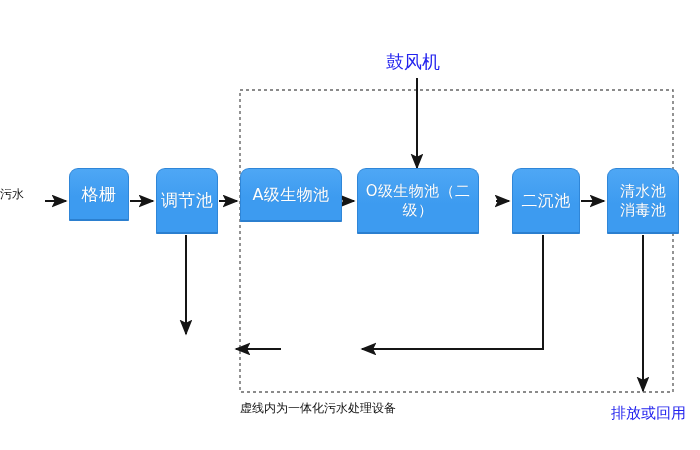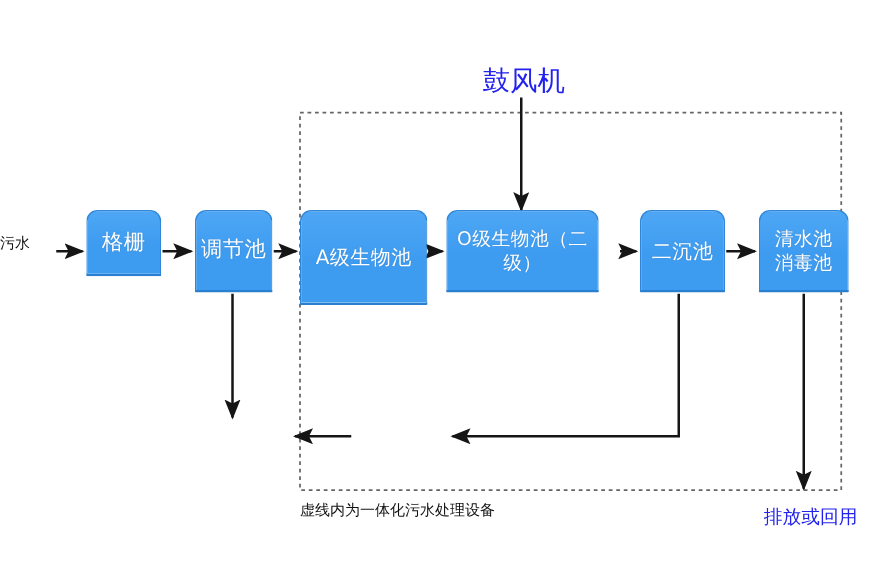--- a/index.html
+++ b/index.html
@@ -89,40 +89,40 @@
   </svg>
 
   <div class="node" style="left:69px; top:168px; width:60px; height:53px; font-size:17px;">
     <span class="node-label">格栅</span>
   </div>
 
   <div class="node" style="left:156px; top:168px; width:62px; height:66px; font-size:17px;">
     <span class="node-label">调节池</span>
   </div>
 
-  <div class="node" style="left:240px; top:168px; width:102px; height:76px; font-size:16px;">
+  <div class="node" style="left:240px; top:168px; width:102px; height:54px; font-size:16px;">
     <span class="node-label">A级生物池</span>
   </div>
 
   <div class="node" style="left:357px; top:168px; width:122px; height:66px; font-size:15px;">
     <span class="node-label">O级生物池（二级）</span>
   </div>
 
   <div class="node" style="left:512px; top:168px; width:68px; height:66px; font-size:16px;">
     <span class="node-label">二沉池</span>
   </div>
 
   <div class="node" style="left:607px; top:168px; width:72px; height:66px; font-size:15px;">
     <span class="node-label">清水池
 消毒池</span>
   </div>
 
 
   <div class="free-label lbl-black" style="left:0; top:186px; font-size:12px;">污水</div>
 
-  <div class="free-label lbl-blue" style="left:386px; top:50px; font-size:22px;">鼓风机</div>
+  <div class="free-label lbl-blue" style="left:386px; top:50px; font-size:18px;">鼓风机</div>
 
 
   <div class="free-label lbl-black" style="left:240px; top:400px; font-size:12px;">虚线内为一体化污水处理设备</div>
 
   <div class="free-label lbl-blue" style="left:611px; top:404px; font-size:15px;text-align:right;">排放或回用</div>
 
 </div>
 
 </body></html>

